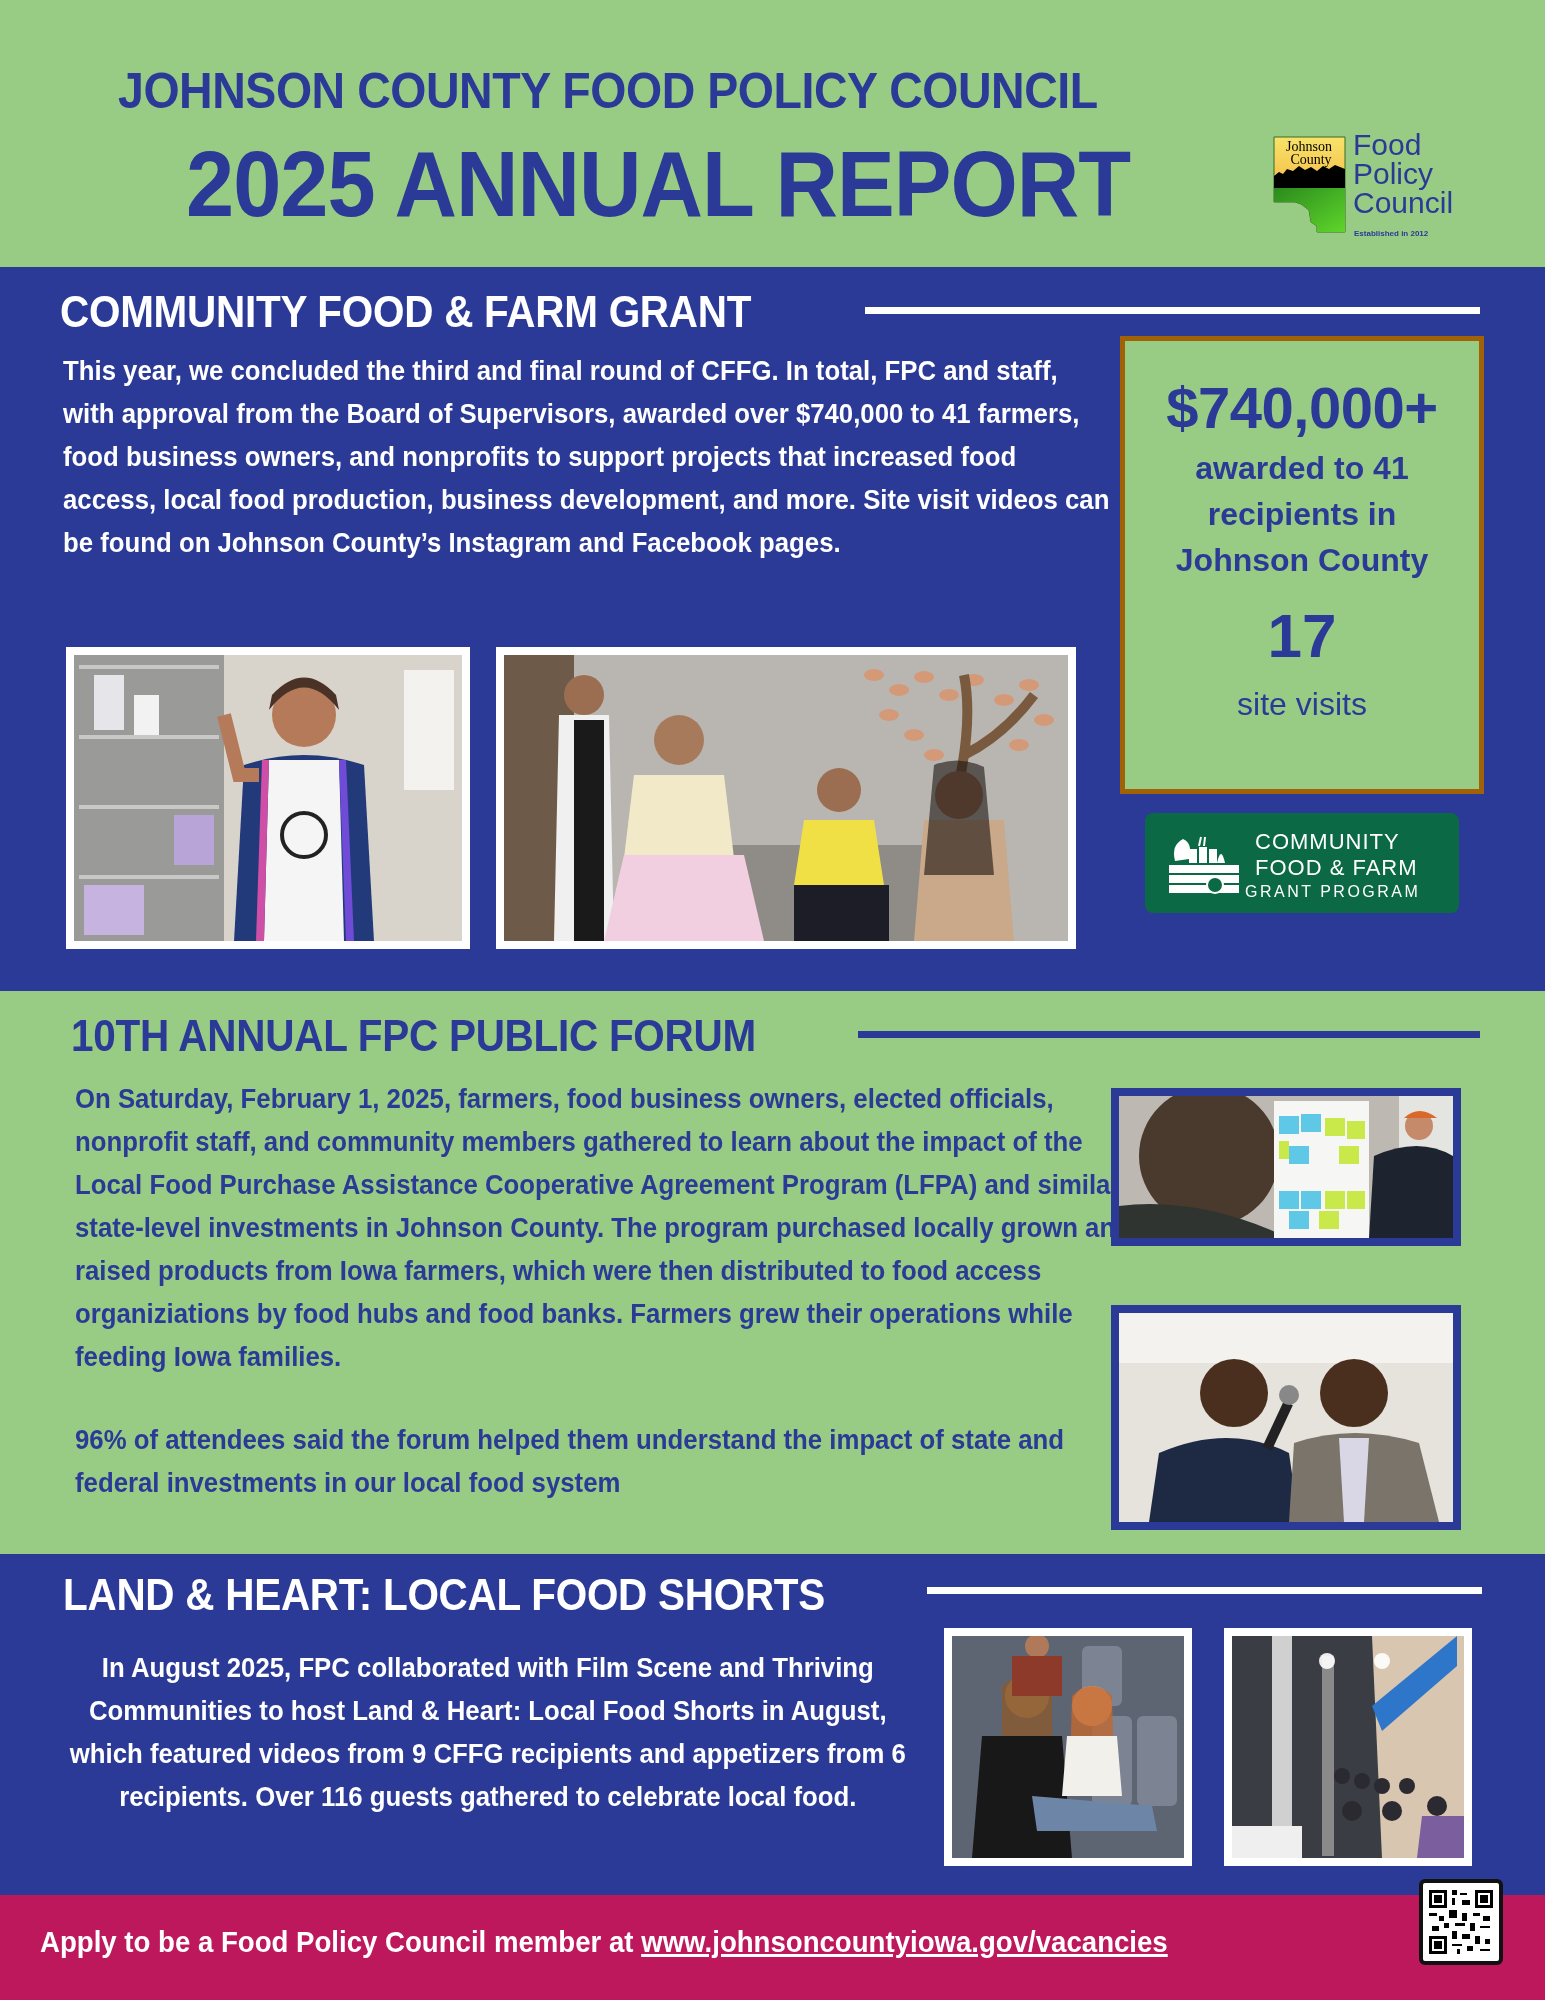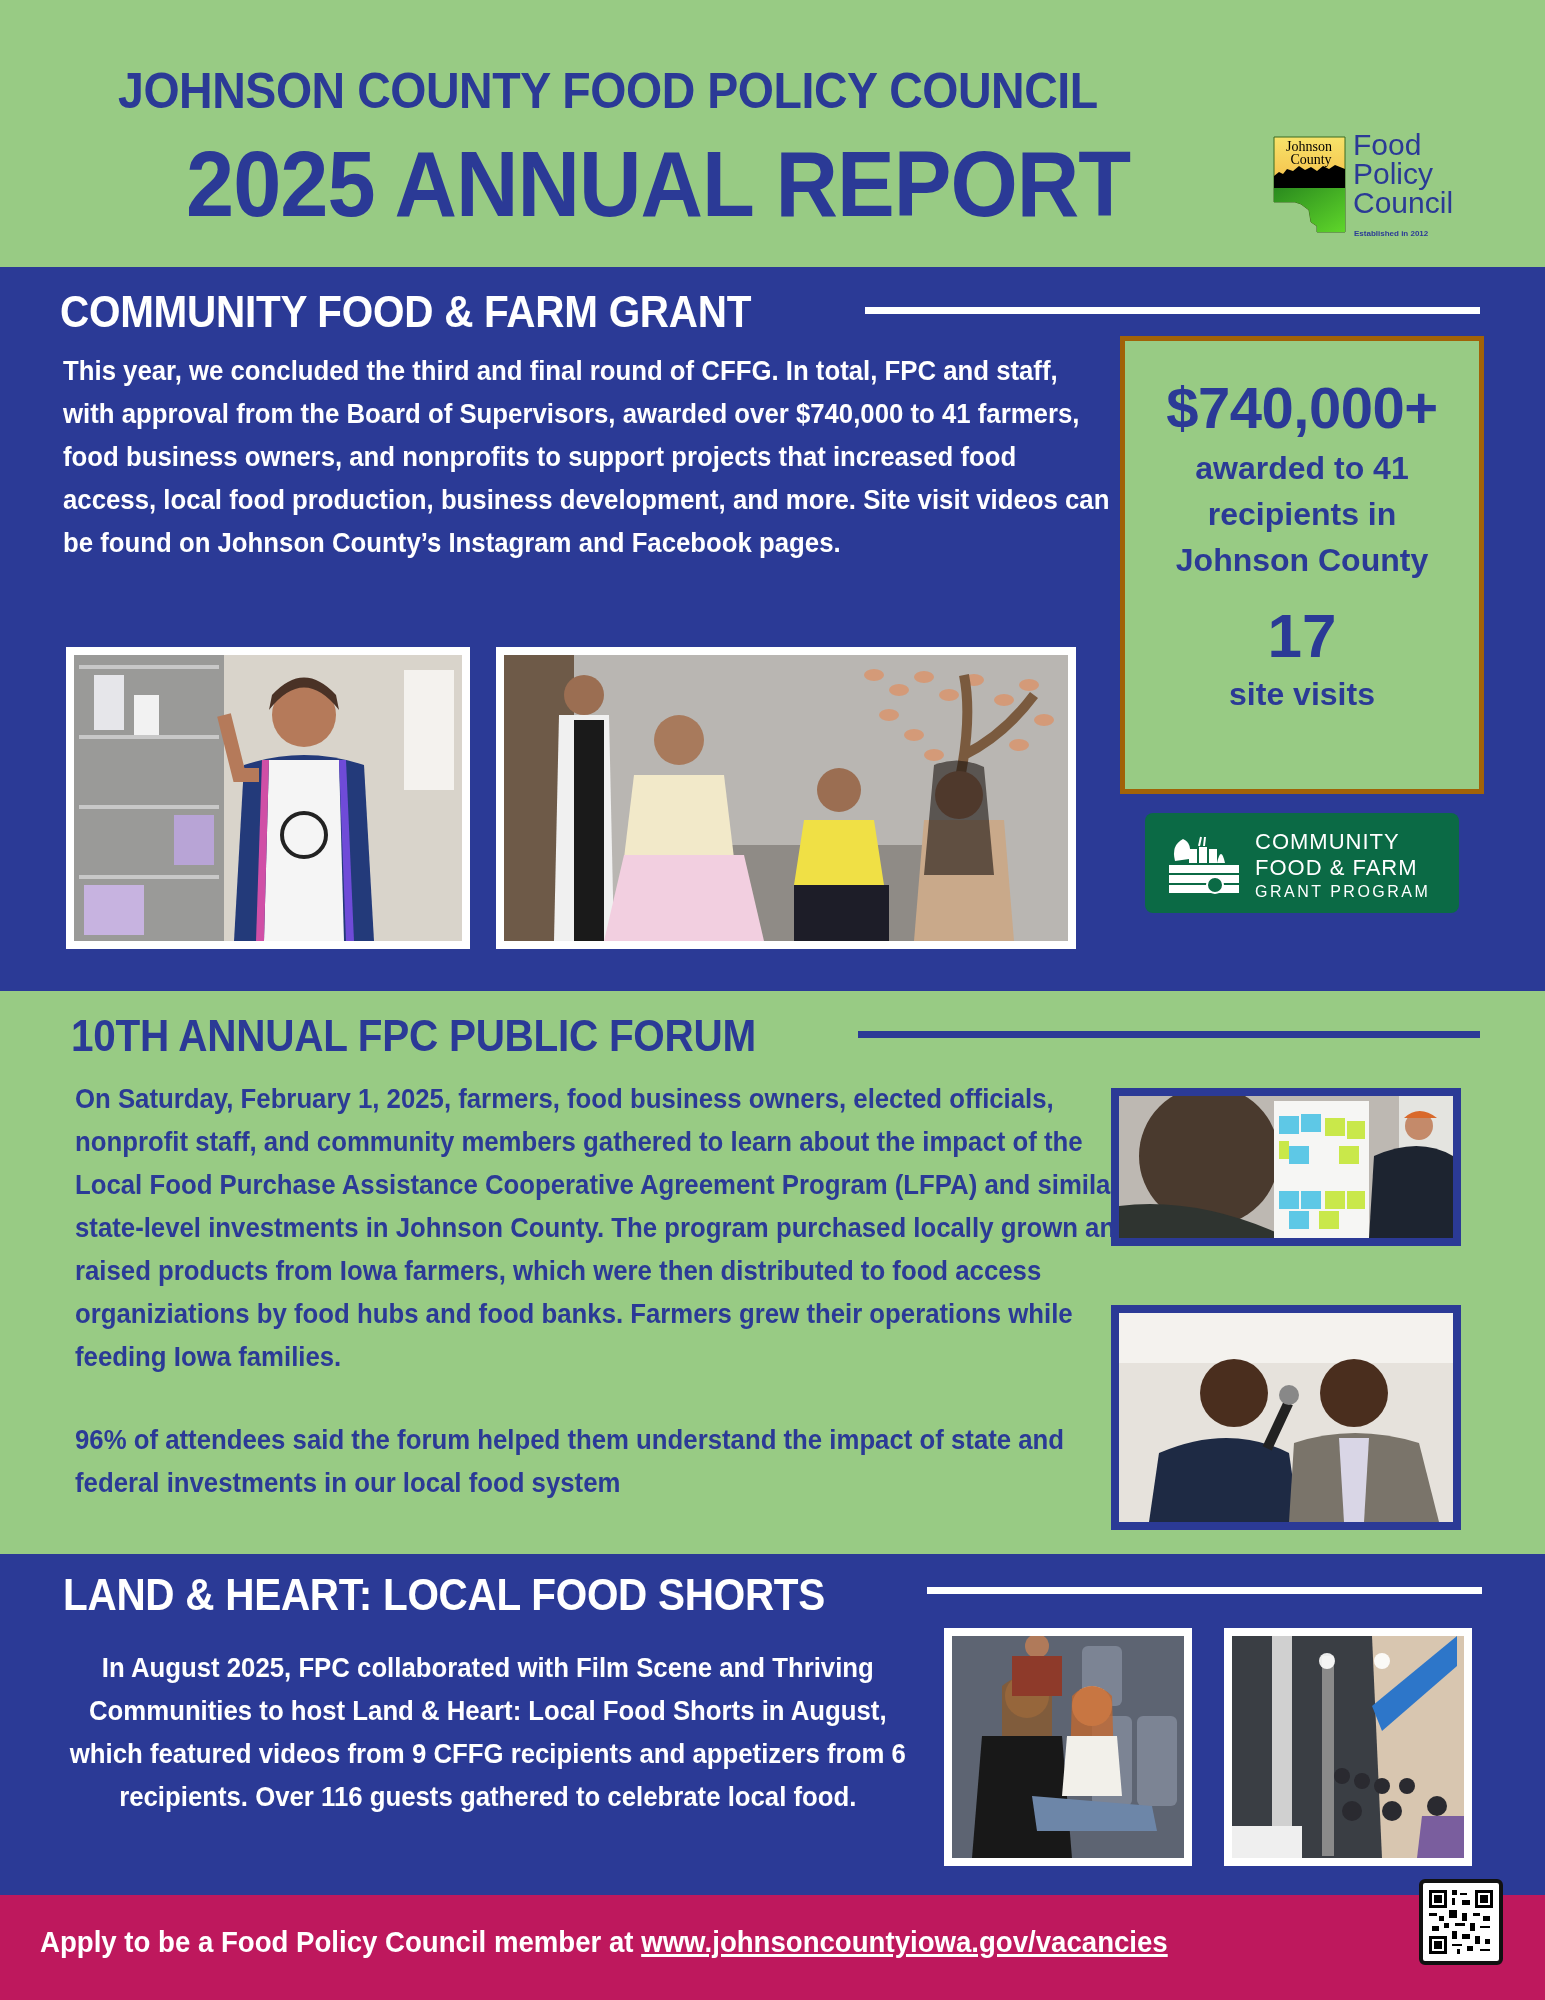--- a/index.html
+++ b/index.html
@@ -56,30 +56,30 @@
   }
   .photo { width: 100%; height: 100%; position: relative; overflow: hidden; }
 
   .stat-box {
     position: absolute; left: 1120px; top: 69px; width: 364px; height: 458px;
     background: #98cb84; border: 5px solid #a16207; text-align: center; color: #2b3a96;
   }
   .stat-big { font-size: 58px; font-weight: 700; margin-top: 33px; letter-spacing: -0.5px; }
   .stat-desc { font-size: 32px; font-weight: 700; line-height: 46px; margin-top: 4px; }
   .stat-num { font-size: 62px; font-weight: 700; margin-top: 18px; line-height: 70px; }
-  .stat-desc2 { font-size: 32px; font-weight: 700; line-height: 46px; }
+  .stat-desc2 { font-size: 32px; font-weight: 400; line-height: 46px; margin-top: 10px; }
   .grant-badge {
     position: absolute; left: 20px; top: 472px; width: 314px; height: 100px;
     background: #0b6a45; border-radius: 8px; color: #fff;
   }
   .badge-icon { position: absolute; left: 22px; top: 22px; width: 76px; height: 60px; }
   .badge-l1, .badge-l2 { position: absolute; left: 110px; font-size: 22px; font-weight: 400; letter-spacing: 1px; white-space: nowrap; }
   .badge-l1 { top: 16px; }
   .badge-l2 { top: 42px; }
-  .badge-l3 { position: absolute; left: 110px; top: 70px; font-size: 16px; letter-spacing: 2.5px; white-space: nowrap; }
+  .badge-l3 { position: absolute; left: 100px; top: 70px; font-size: 16px; letter-spacing: 2.5px; white-space: nowrap; }
 
   
   #forum { top: 991px; height: 563px; background: #98cb84; }
   #forum .sec-head { left: 71px; top: 20px; color: #2b3a96; }
   #forum .rule { left: 858px; top: 40px; width: 622px; background: #2b3a96; }
   #forum .body-text { left: 75px; top: 86px; width: 1160px; color: #2b3a96; }
   .forum-photo {
     position: absolute; background: #2b3a96; padding: 8px;
   }
 

